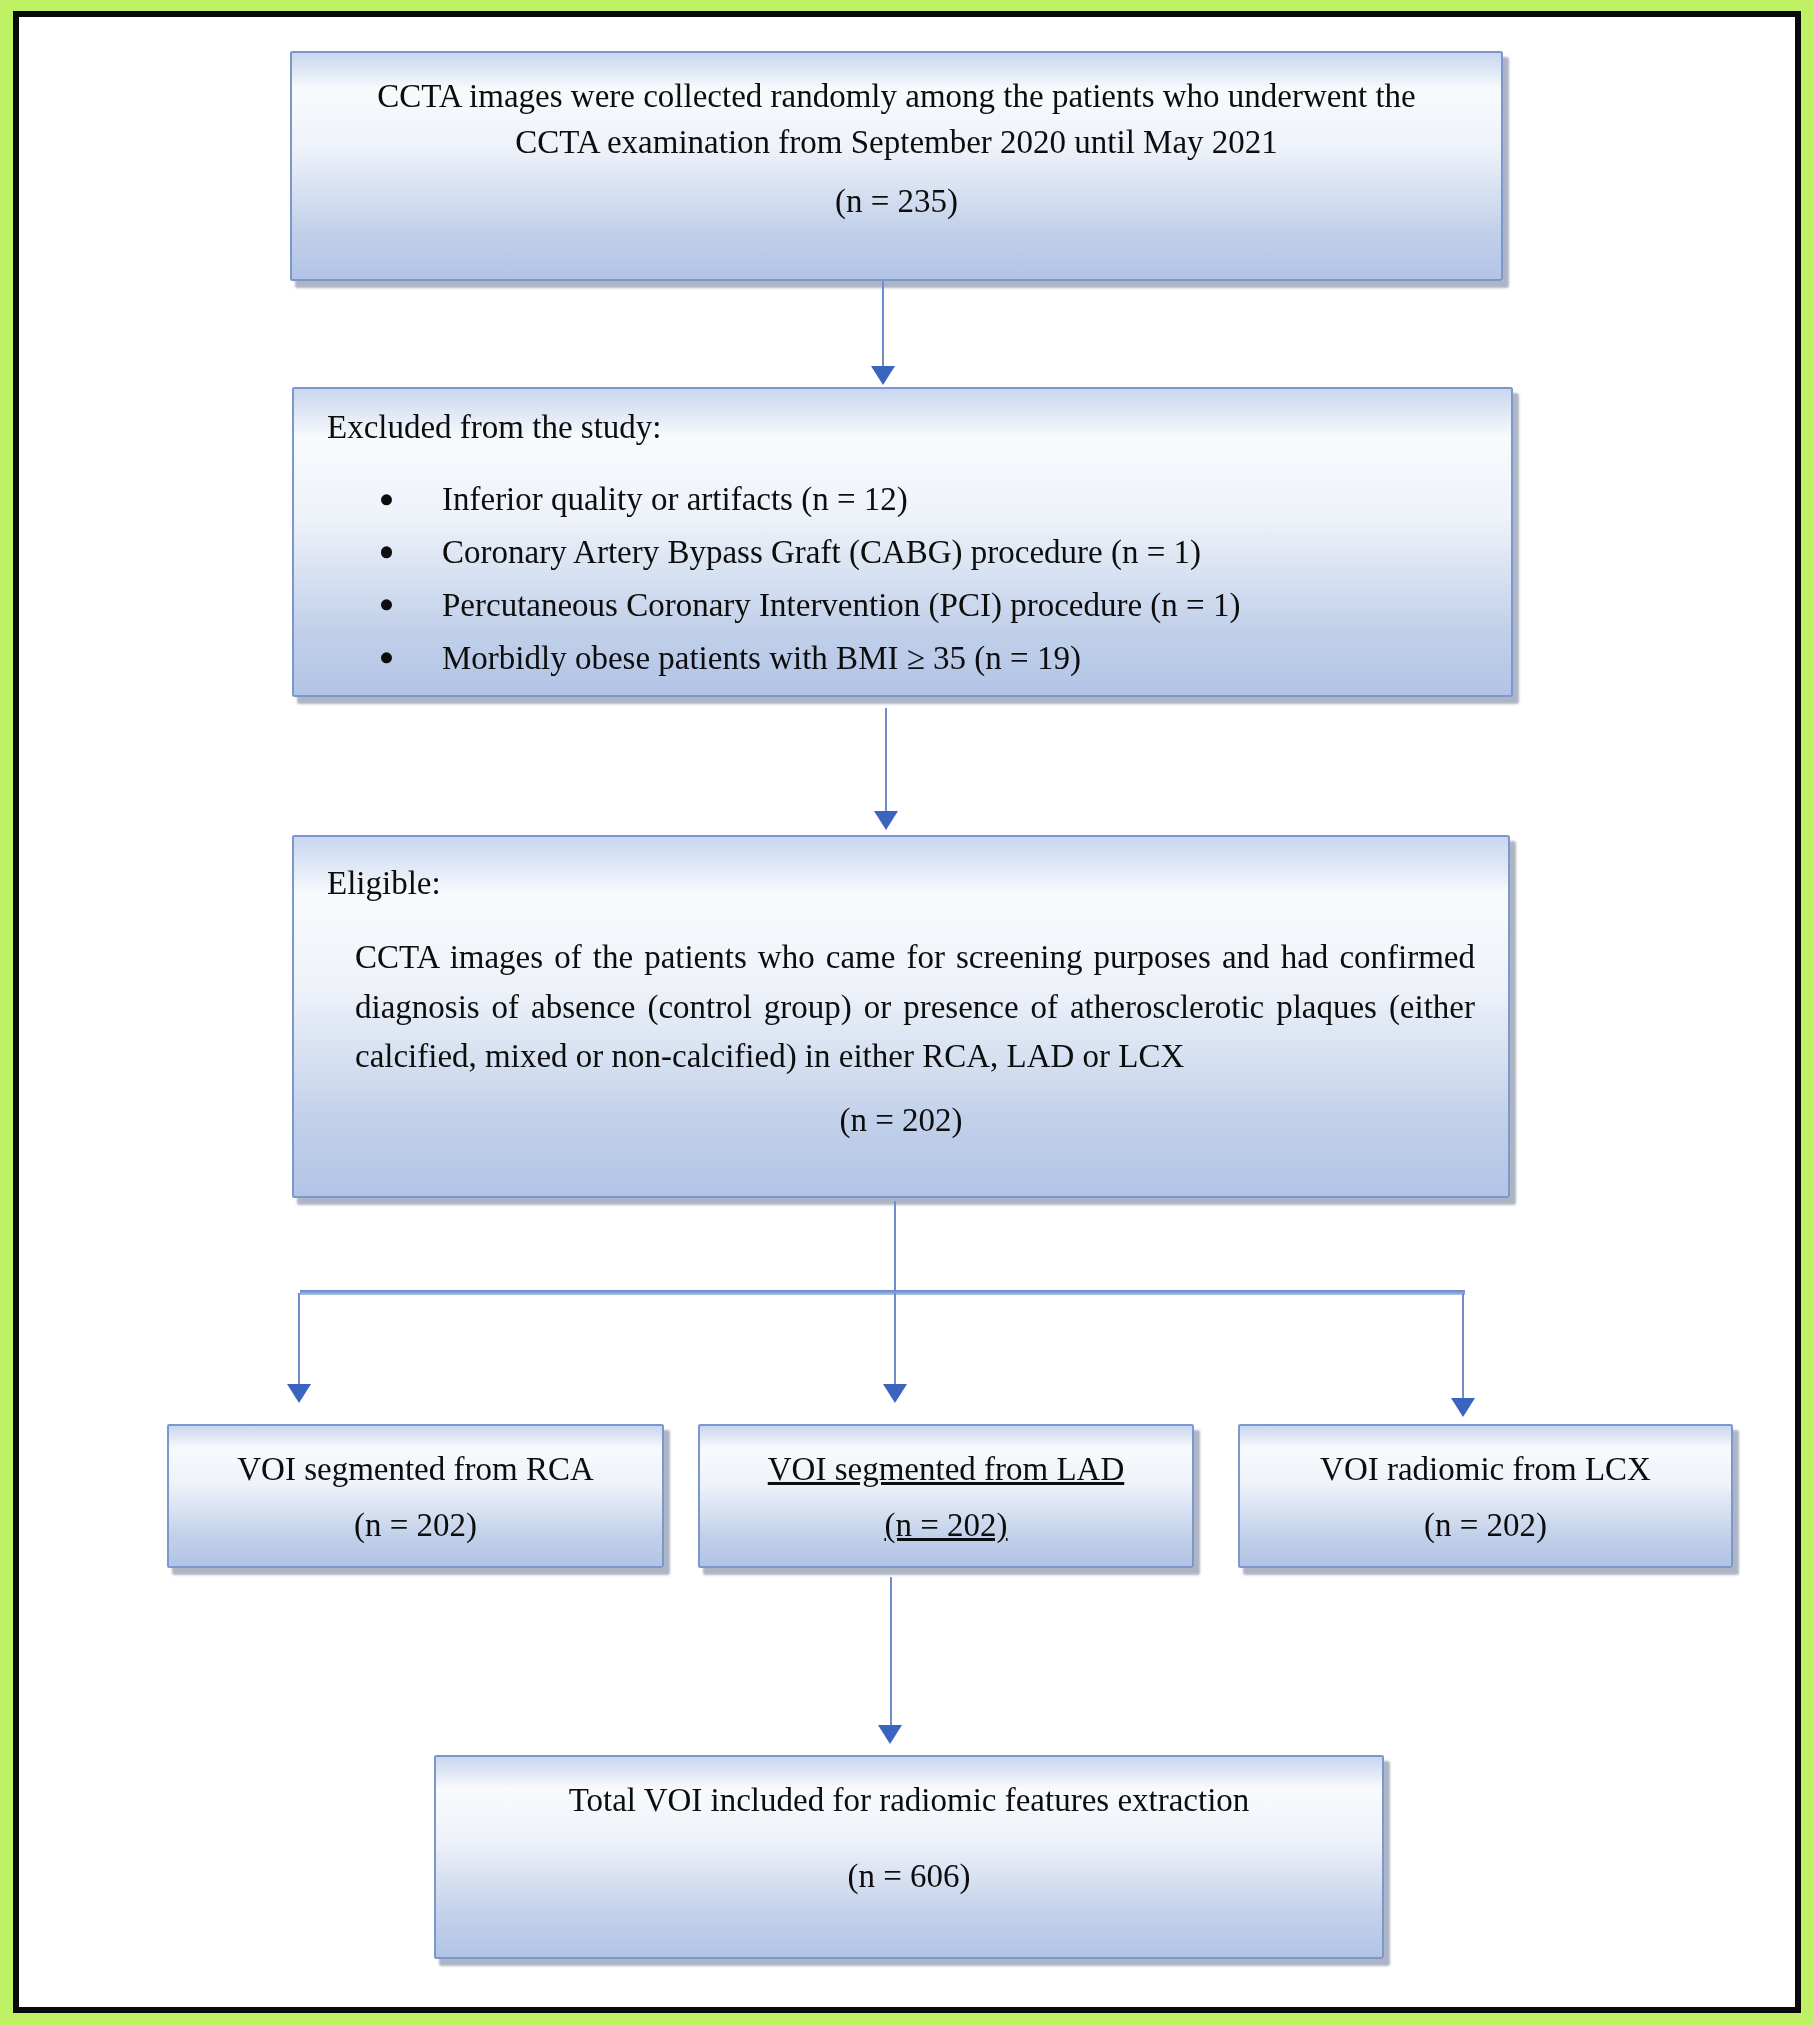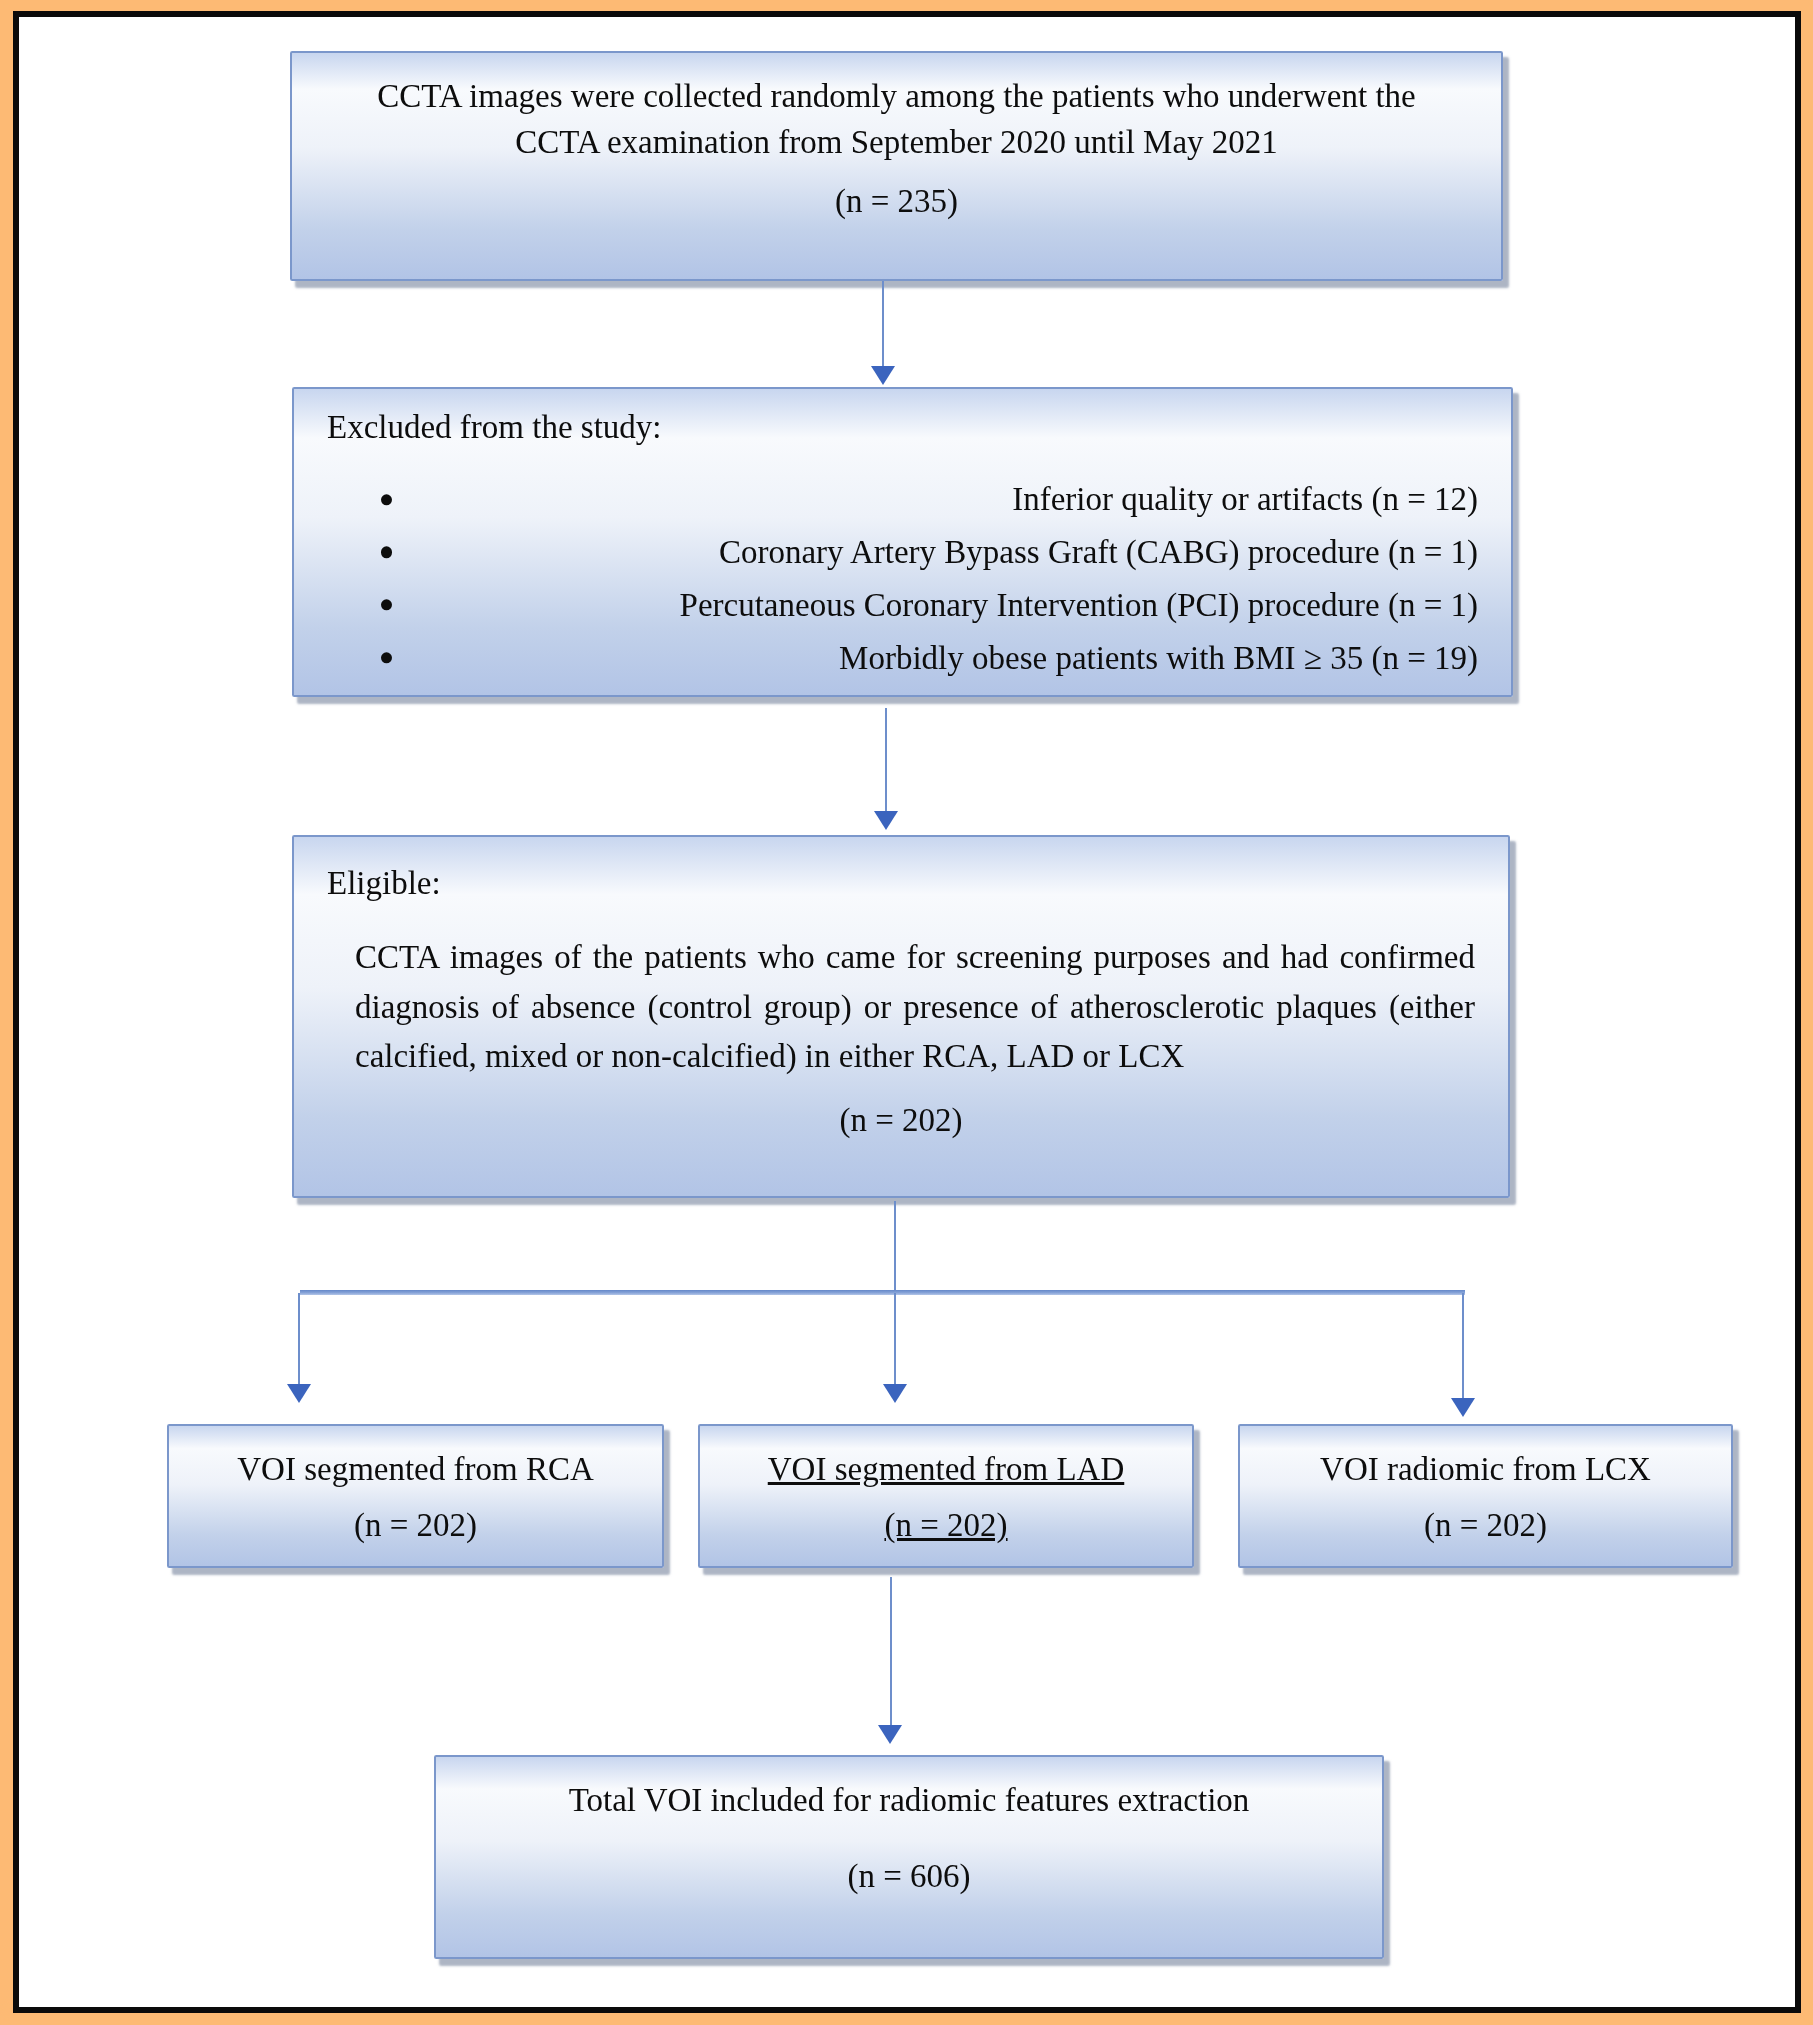--- a/index.html
+++ b/index.html
@@ -1,19 +1,19 @@
 <!DOCTYPE html>
 <html style="font-size:12px"><head>
 <meta charset="utf-8">
 <style>
   html,body{margin:0;padding:0;background:#ffffff;}
   .canvas{
     position:relative;
     width:1813px;height:2025px;
-    background:#fdba74;
+    background:#bef264;
     font-family:"Liberation Serif","DejaVu Serif",serif;
     color:#0d0d0d;
     overflow:hidden;
   }
   .frame{
     position:absolute;left:13px;top:11.3px;width:1788px;height:2002px;
     box-sizing:border-box;border:6px solid #0a0a0a;background:#ffffff;
   }
   .fbox{
     position:absolute;box-sizing:border-box;
@@ -21,21 +21,21 @@
     background:linear-gradient(180deg,#c8d6ef 0%,#f8fafd 16%,#eef2f9 42%,#c2d1ea 78%,#b2c4e6 100%);
     box-shadow:5.3px 6.8px 2.3px rgba(118,131,156,0.6);
     font-size:33px;line-height:1.4;
   }
   .fbox .center{text-align:center;}
   .nvalue{text-align:center;}
   
   .box-collected{left:290px;top:51px;width:1213px;height:230px;padding:19.7px 30px 0 30px;}
   .box-collected .nvalue{margin-top:13px;}
   .box-excluded{left:292px;top:387px;width:1221px;height:310px;padding:15px 33px 0 33px;}
-  .box-excluded ul{list-style:none;margin:23px 0 0 0;padding:0;text-align:right;}
+  .box-excluded ul{list-style:none;margin:23px 0 0 0;padding:0;}
   .box-excluded li{position:relative;padding-left:115px;line-height:1.6;}
   .box-excluded li .dot{
     position:absolute;left:54px;top:50%;transform:translateY(-50%);
     width:11.3px;height:11.3px;border-radius:50%;background:#0d0d0d;
   }
   .box-eligible{left:292px;top:835px;width:1218px;height:363px;padding:23px 33px 0 33px;}
   .box-eligible .body{margin-top:27px;line-height:1.5;text-align:justify;margin-left:28px;}
   .box-eligible .nvalue{margin-top:15px;}
   .box-voi{top:1424px;height:144px;padding:19.7px 15px 0 15px;}
   .box-voi .nvalue{margin-top:10.6px;}

